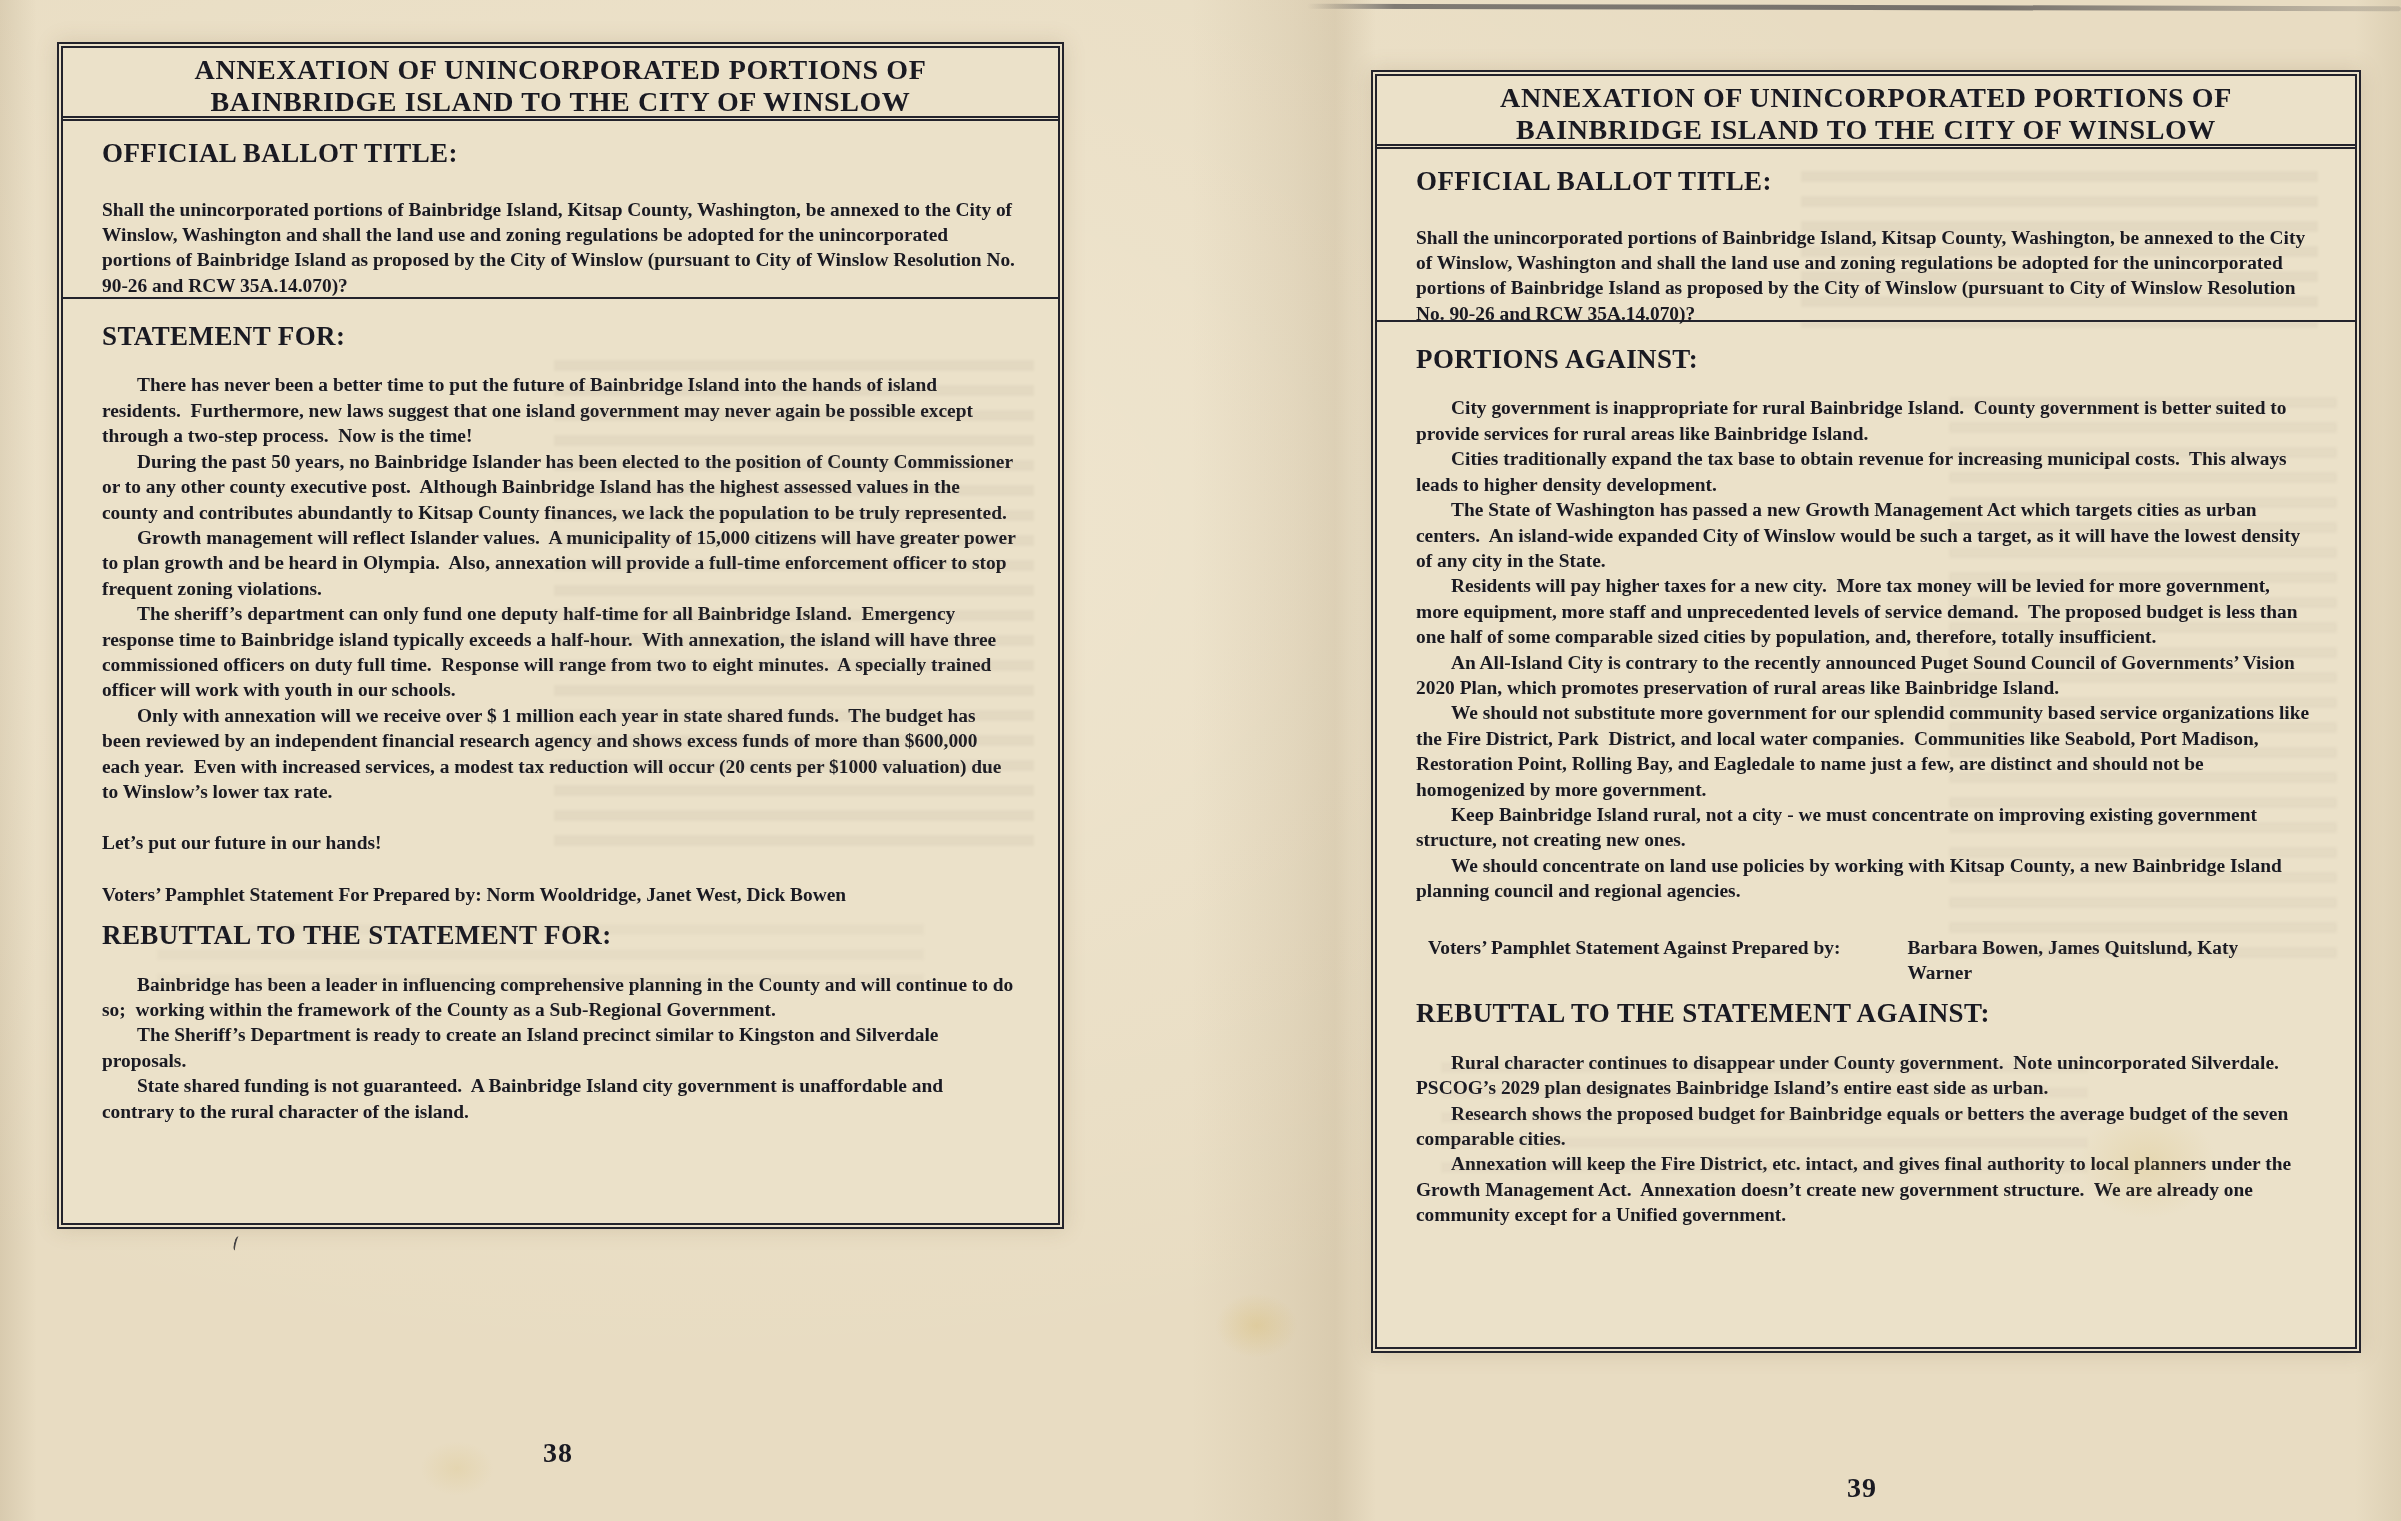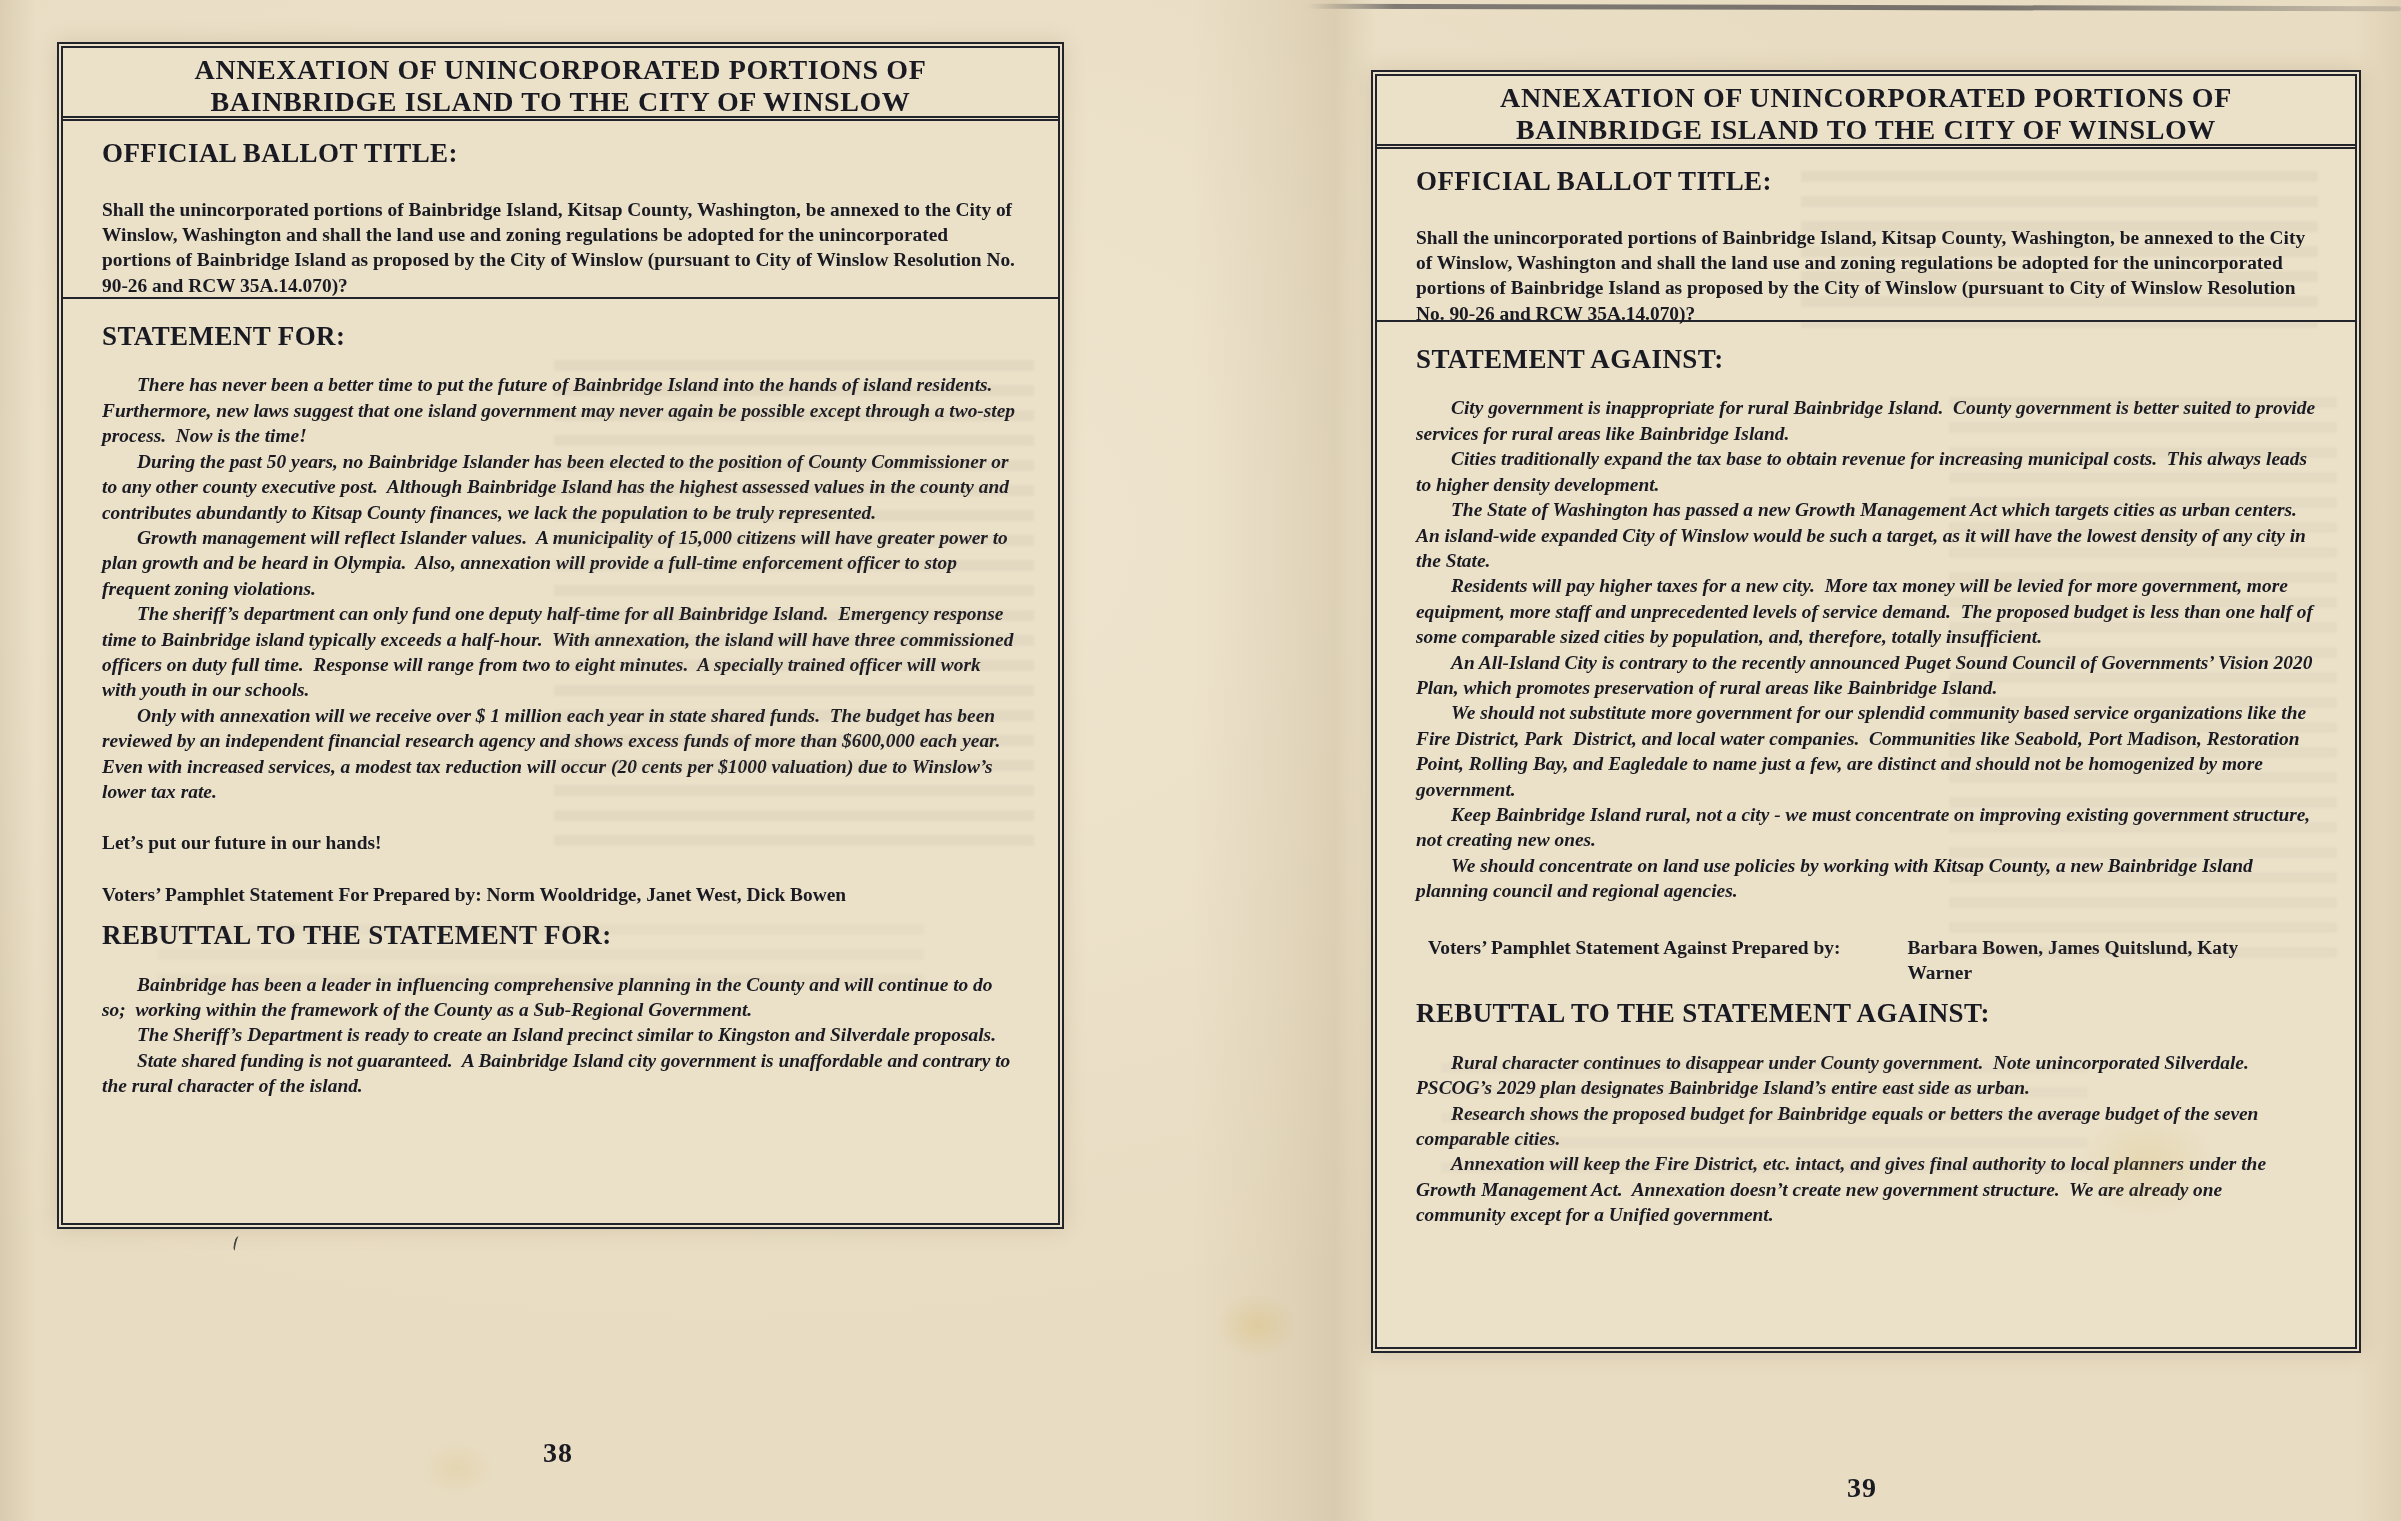--- a/index.html
+++ b/index.html
@@ -49,21 +49,21 @@
     margin:28px 0 0;
     font-size:19.4px; line-height:25.4px;
     white-space:pre-wrap;
   }
   .statement-section {
     flex:1 1 auto; box-sizing:border-box;
     padding:9.2px 39px 14.8px;
     font-size:19.4px; line-height:25.4px;
   }
   .statement-section .section-heading { margin:13px 0 20.3px; }
-  .body-para   { margin:0; text-indent:35px; white-space:pre-wrap;font-style:italic; }
+  .body-para   { margin:0; text-indent:35px; white-space:pre-wrap; }
   .closing     { margin:26px 0 0; white-space:pre-wrap; }
   .prepared    { margin:26px 0 0; white-space:pre-wrap; }
   .prepared-row { display:flex; margin:31px 12px 0; }
   .prepared-row .names { width:374px; margin-left:67px; white-space:pre-wrap; }
   .rebuttal-heading { margin:31px 0 22px; }
 
   .page-num {
     position:absolute; font-size:28px; letter-spacing:0.9px;
   }
   .page-num.left  { left:543px;  top:1437px; }
@@ -146,21 +146,21 @@
     <div>ANNEXATION OF UNINCORPORATED PORTIONS OF</div>
     <div>BAINBRIDGE ISLAND TO THE CITY OF WINSLOW</div>
   </header>
 
   <section class="ballot-section">
     <h2 class="section-heading">OFFICIAL BALLOT TITLE:</h2>
     <p class="ballot-text">Shall the unincorporated portions of Bainbridge Island, Kitsap County, Washington, be annexed to the City of Winslow, Washington and shall the land use and zoning regulations be adopted for the unincorporated portions of Bainbridge Island as proposed by the City of Winslow (pursuant to City of Winslow Resolution No. 90-26 and RCW 35A.14.070)?</p>
   </section>
 
   <section class="statement-section">
-    <h2 class="section-heading">STATEMENT AGAINST:</h2>
+    <h2 class="section-heading">PORTIONS AGAINST:</h2>
     <p class="body-para">City government is inappropriate for rural Bainbridge Island.  County government is better suited to provide services for rural areas like Bainbridge Island.</p>
     <p class="body-para">Cities traditionally expand the tax base to obtain revenue for increasing municipal costs.  This always leads to higher density development.</p>
     <p class="body-para">The State of Washington has passed a new Growth Management Act which targets cities as urban centers.  An island-wide expanded City of Winslow would be such a target, as it will have the lowest density of any city in the State.</p>
     <p class="body-para">Residents will pay higher taxes for a new city.  More tax money will be levied for more government, more equipment, more staff and unprecedented levels of service demand.  The proposed budget is less than one half of some comparable sized cities by population, and, therefore, totally insufficient.</p>
     <p class="body-para">An All-Island City is contrary to the recently announced Puget Sound Council of Governments’ Vision 2020 Plan, which promotes preservation of rural areas like Bainbridge Island.</p>
     <p class="body-para">We should not substitute more government for our splendid community based service organizations like the Fire District, Park  District, and local water companies.  Communities like Seabold, Port Madison, Restoration Point, Rolling Bay, and Eagledale to name just a few, are distinct and should not be homogenized by more government.</p>
     <p class="body-para">Keep Bainbridge Island rural, not a city - we must concentrate on improving existing government structure, not creating new ones.</p>
     <p class="body-para">We should concentrate on land use policies by working with Kitsap County, a new Bainbridge Island planning council and regional agencies.</p>
     <div class="prepared-row">
       <span class="label">Voters’ Pamphlet Statement Against Prepared by:</span>

